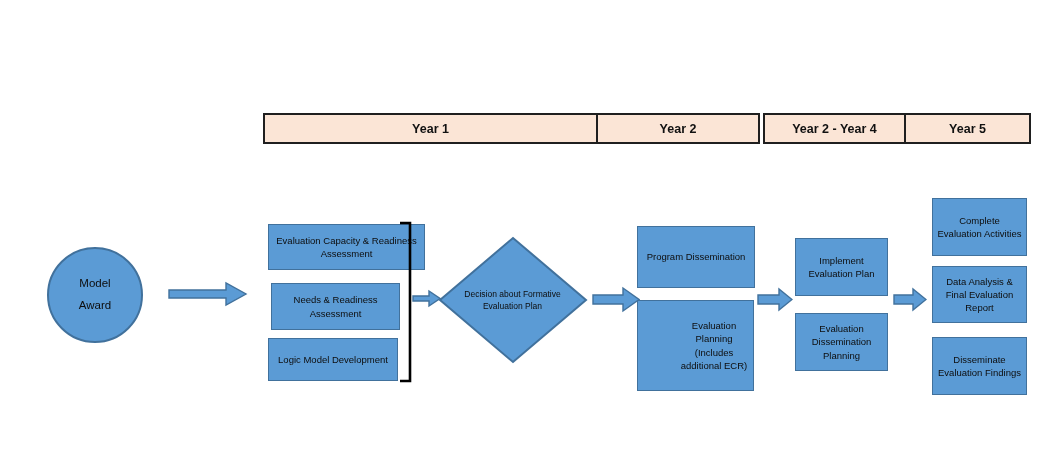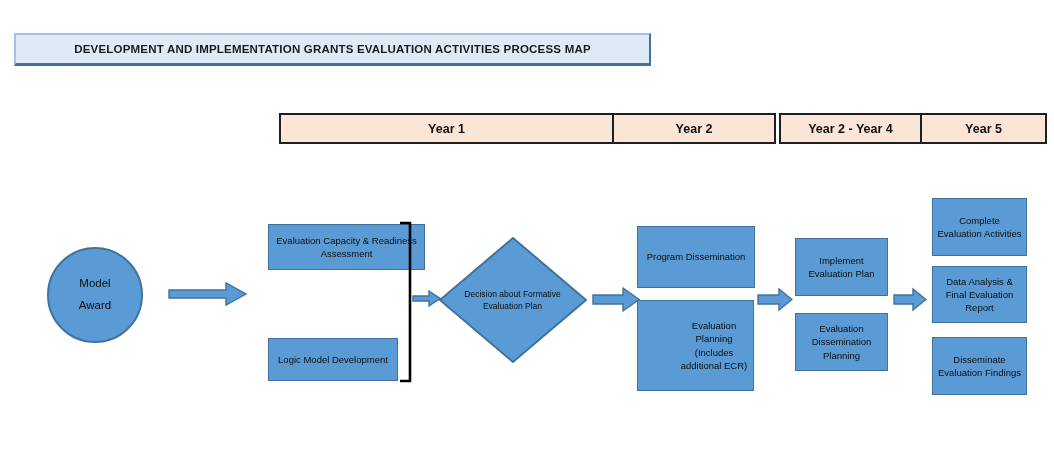--- a/index.html
+++ b/index.html
@@ -22,21 +22,21 @@
     font-size:11.5px;font-weight:bold;color:#1a1a1a;letter-spacing:.2px;
     text-align:center;
   }
   
   .year-cell{
     position:absolute;top:113px;height:31px;
     background:#FBE5D6;
     border:2px solid #1f1f1f;
     box-sizing:border-box;
     display:flex;align-items:center;justify-content:center;
-    font-size:12.5px;font-weight:bold;color:#111;margin-left:16px;
+    font-size:12.5px;font-weight:bold;color:#111;
   }
   .y1{left:263px;width:335px;}
   .y2{left:596px;width:164px;}
   .y34{left:763px;width:143px;}
   .y5{left:904px;width:127px;}
   
   .pbox{
     position:absolute;
     background:#5B9BD5;
     border:1.6px solid #41719C;
@@ -75,36 +75,36 @@
   
   .shape{position:absolute;}
   .arrow-poly{fill:#5B9BD5;stroke:#41719C;stroke-width:1.4;}
   .bracket-path{fill:none;stroke:#000000;stroke-width:2.6;}
 </style>
 </head>
 <body>
 
 <div id="canvas">
 
-  <div class="title-banner">DEVELOPMENT AND IMPLEMENTATION GRANTS EVALUATION ACTIVITIES PROCESS MAP</div>
 
   <div class="year-cell y1">Year 1</div>
   <div class="year-cell y2">Year 2</div>
   <div class="year-cell y34">Year 2 - Year 4</div>
   <div class="year-cell y5">Year 5</div>
 
   <div class="circle">
     <span>Model Award</span>
   </div>
 
   <svg class="shape" style="left:168px;top:280px;" width="80" height="28">
     <polygon class="arrow-poly" points="1,10 58,10 58,3 78,14 58,25 58,18 1,18"></polygon>
   </svg>
 
   <div class="pbox b-ecra">Evaluation Capacity &amp; Readiness Assessment</div>
+  <div class="pbox b-nra">Needs &amp; Readiness Assessment</div>
   <div class="pbox b-lmd">Logic Model Development</div>
 
   <svg class="shape" style="left:398px;top:220px;" width="16" height="164">
     <path class="bracket-path" d="M2,3 H12 V161 H2"></path>
   </svg>
 
   <svg class="shape" style="left:412px;top:289px;" width="29" height="19">
     <polygon class="arrow-poly" points="1,7 17,7 17,2 28,9.5 17,17 17,12 1,12"></polygon>
   </svg>
 

